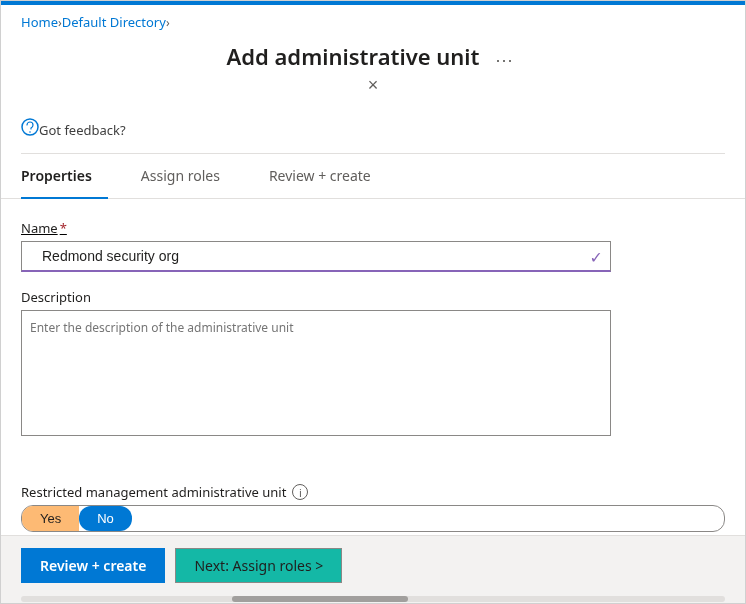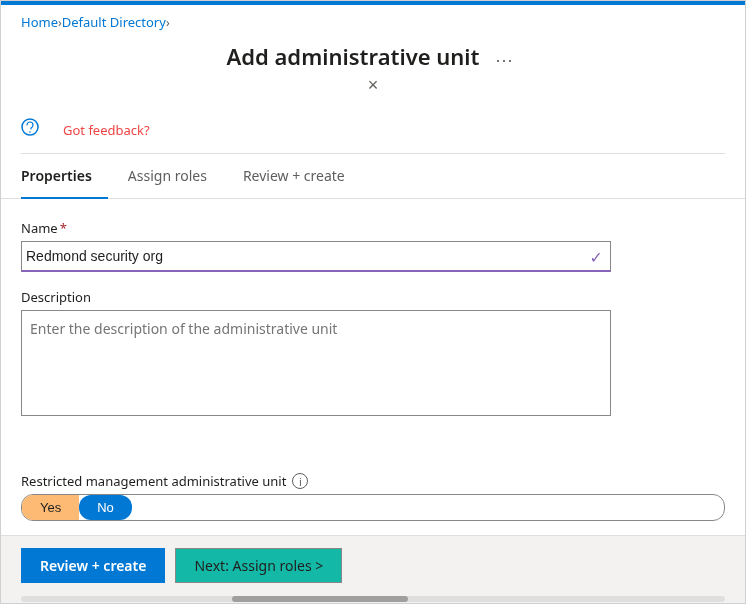--- a/index.html
+++ b/index.html
@@ -79,39 +79,39 @@
       cursor: pointer;
       font-size: 18px;
       color: #605e5c;
       padding: 4px 8px;
       border-radius: 2px;
     }
     .feedback-row {
       display: flex;
       align-items: center;
       padding: 6px 20px 12px;
-      gap: 24px;
-      color: #ef4444;
+      gap: 0;
+      color: #404040;
       font-size: 13px;
       flex-shrink: 0;
     }
     .feedback-icon {
       font-size: 16px;
     }
     .divider {
       height: 1px;
       background: #e1dfdd;
       margin: 0 20px;
       flex-shrink: 0;
     }
     .tabs-row {
       display: flex;
       align-items: center;
       padding: 0 20px;
-      gap: 4px;
+      gap: 17px;
       flex-shrink: 0;
       border-bottom: 1px solid #e1dfdd;
     }
     .tab {
       padding: 12px 16px;
       font-size: 14px;
       cursor: pointer;
       color: #605e5c;
       border-bottom: 2px solid transparent;
       margin-bottom: -1px;
@@ -139,21 +139,21 @@
       color: #a4262c;
       margin-left: 2px;
     }
     .name-input-wrapper {
       position: relative;
       margin-bottom: 16px;
     }
     .name-input {
       width: 100%;
       max-width: 590px;
-      padding: 6px 32px 6px 4px;
+      padding: 6px 32px 6px 20px;
       border: 1px solid #8a8886;
       border-bottom: 2px solid #8764b8;
       font-size: 14px;
       color: #201f1e;
       outline: none;
       background: #fff;
     }
     .check-icon {
       position: absolute;
       right: 8px;
@@ -165,30 +165,30 @@
     
     .name-input-wrapper {
       max-width: 590px;
     }
     .name-input-wrapper .check-icon {
       right: 8px;
     }
     .description-input {
       width: 100%;
       max-width: 590px;
-      height: 106px;
+      height: 126px;
       padding: 8px;
       border: 1px solid #8a8886;
-      font-size: 14px;
+      font-size: 12px;
       color: #a19f9d;
       resize: none;
       outline: none;
       font-family: inherit;
       background: #fff;
-      margin-bottom: 36px;
+      margin-bottom: 27px;
     }
     .restricted-label-row {
       display: flex;
       align-items: center;
       gap: 6px;
       margin-bottom: 4px;
       font-size: 13px;
       color: #201f1e;
     }
     .info-icon {
@@ -326,21 +326,21 @@
 
   <div class="divider"></div>
 
   <div class="tabs-row">
     <div class="tab active">Properties</div>
     <div class="tab">Assign roles</div>
     <div class="tab">Review + create</div>
   </div>
 
   <div class="content-area">
-    <div style="margin-bottom: 12px;">
+    <div style="margin-bottom: 12px; text-decoration: underline;">
       <div class="field-label">
         <span>Name</span><span class="required-star">*</span>
       </div>
       <div class="name-input-wrapper">
         <input class="name-input" type="text" value="Redmond security org" style="">
         <span class="check-icon">✓</span>
       </div>
     </div>
 
     <div style="margin-bottom: 16px;">

